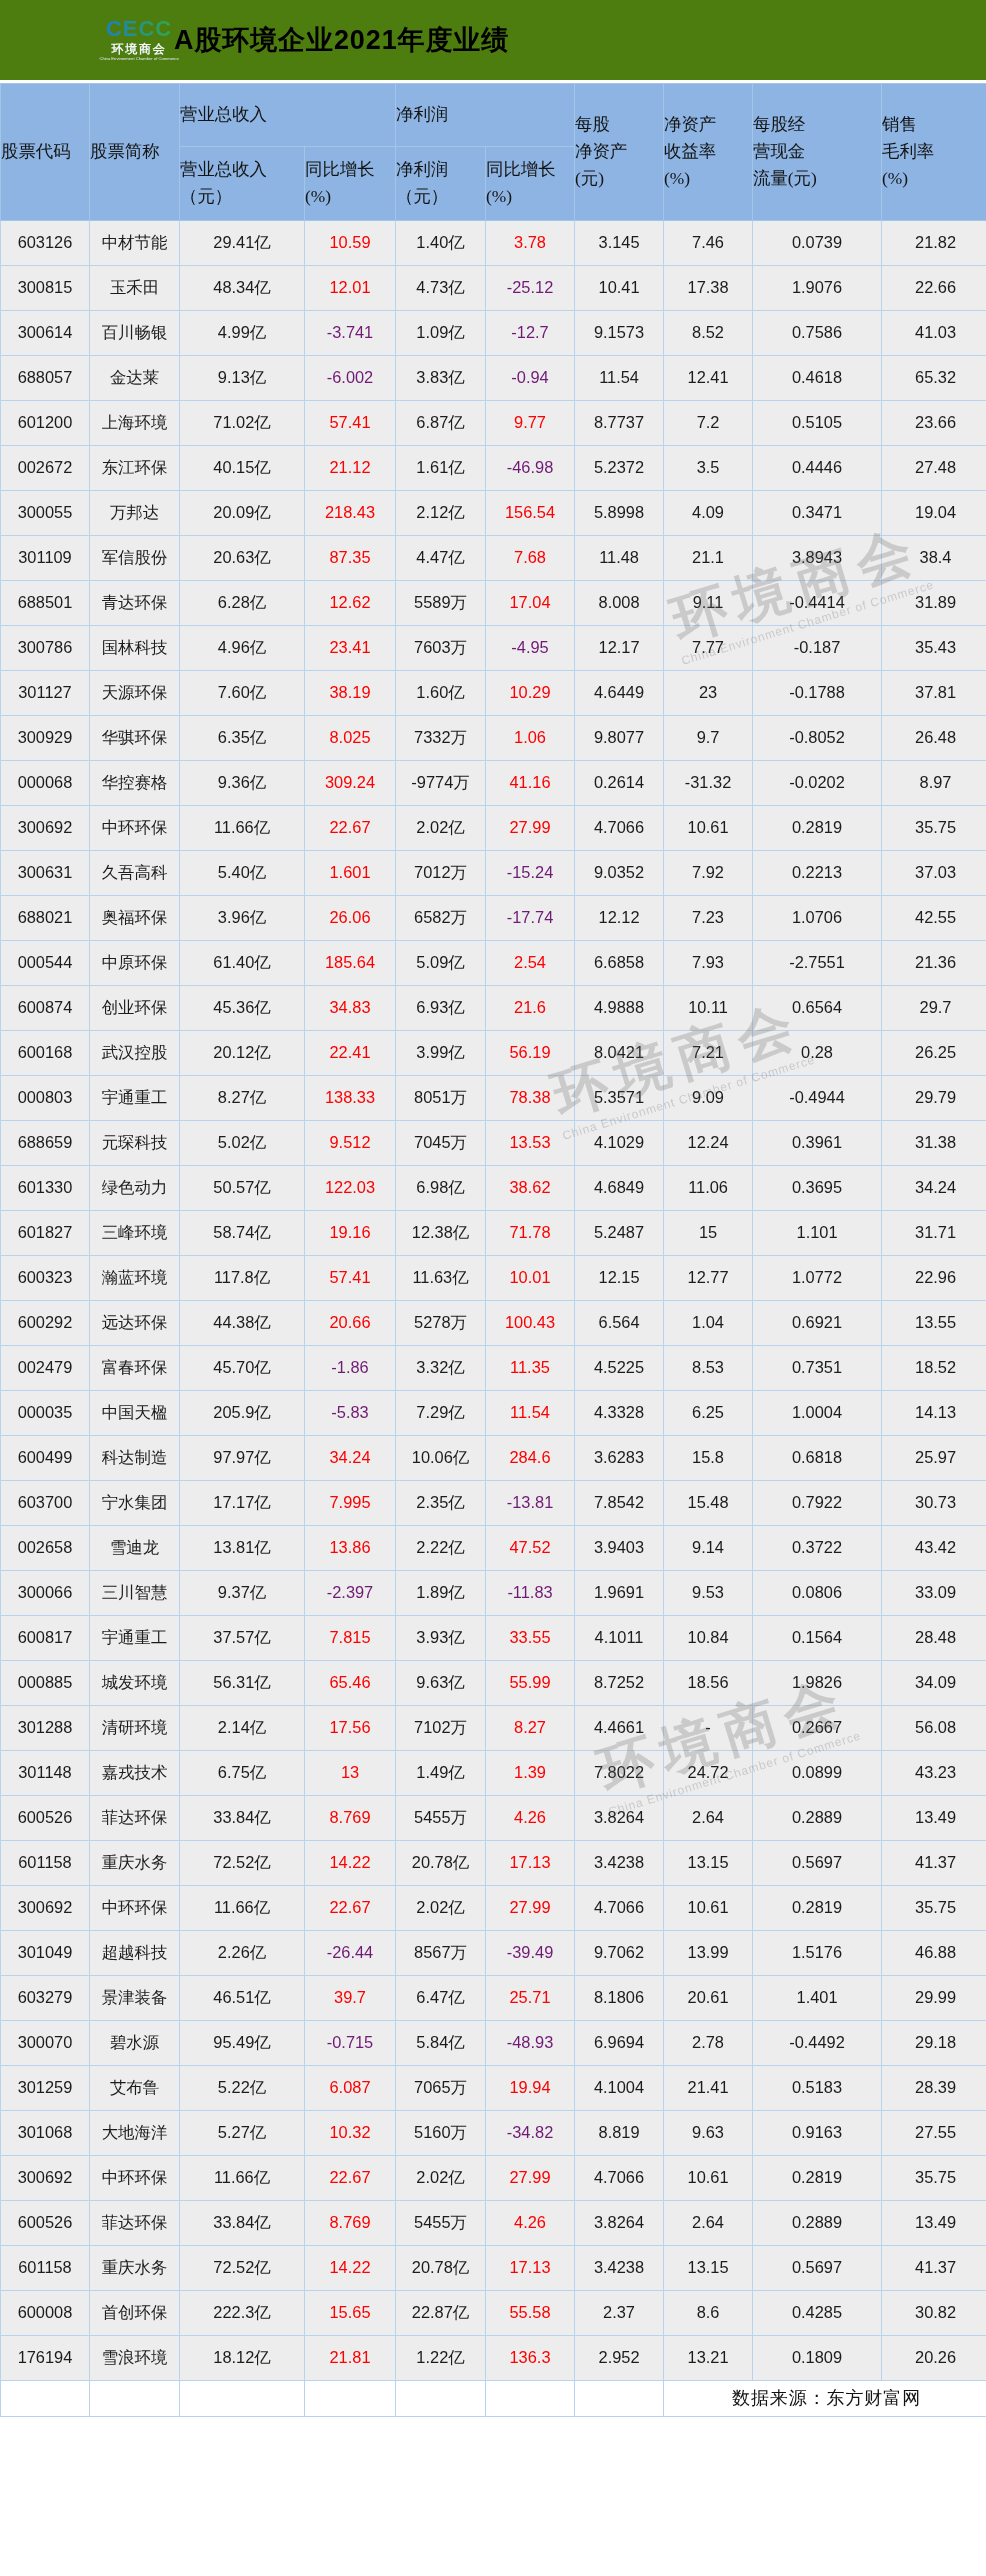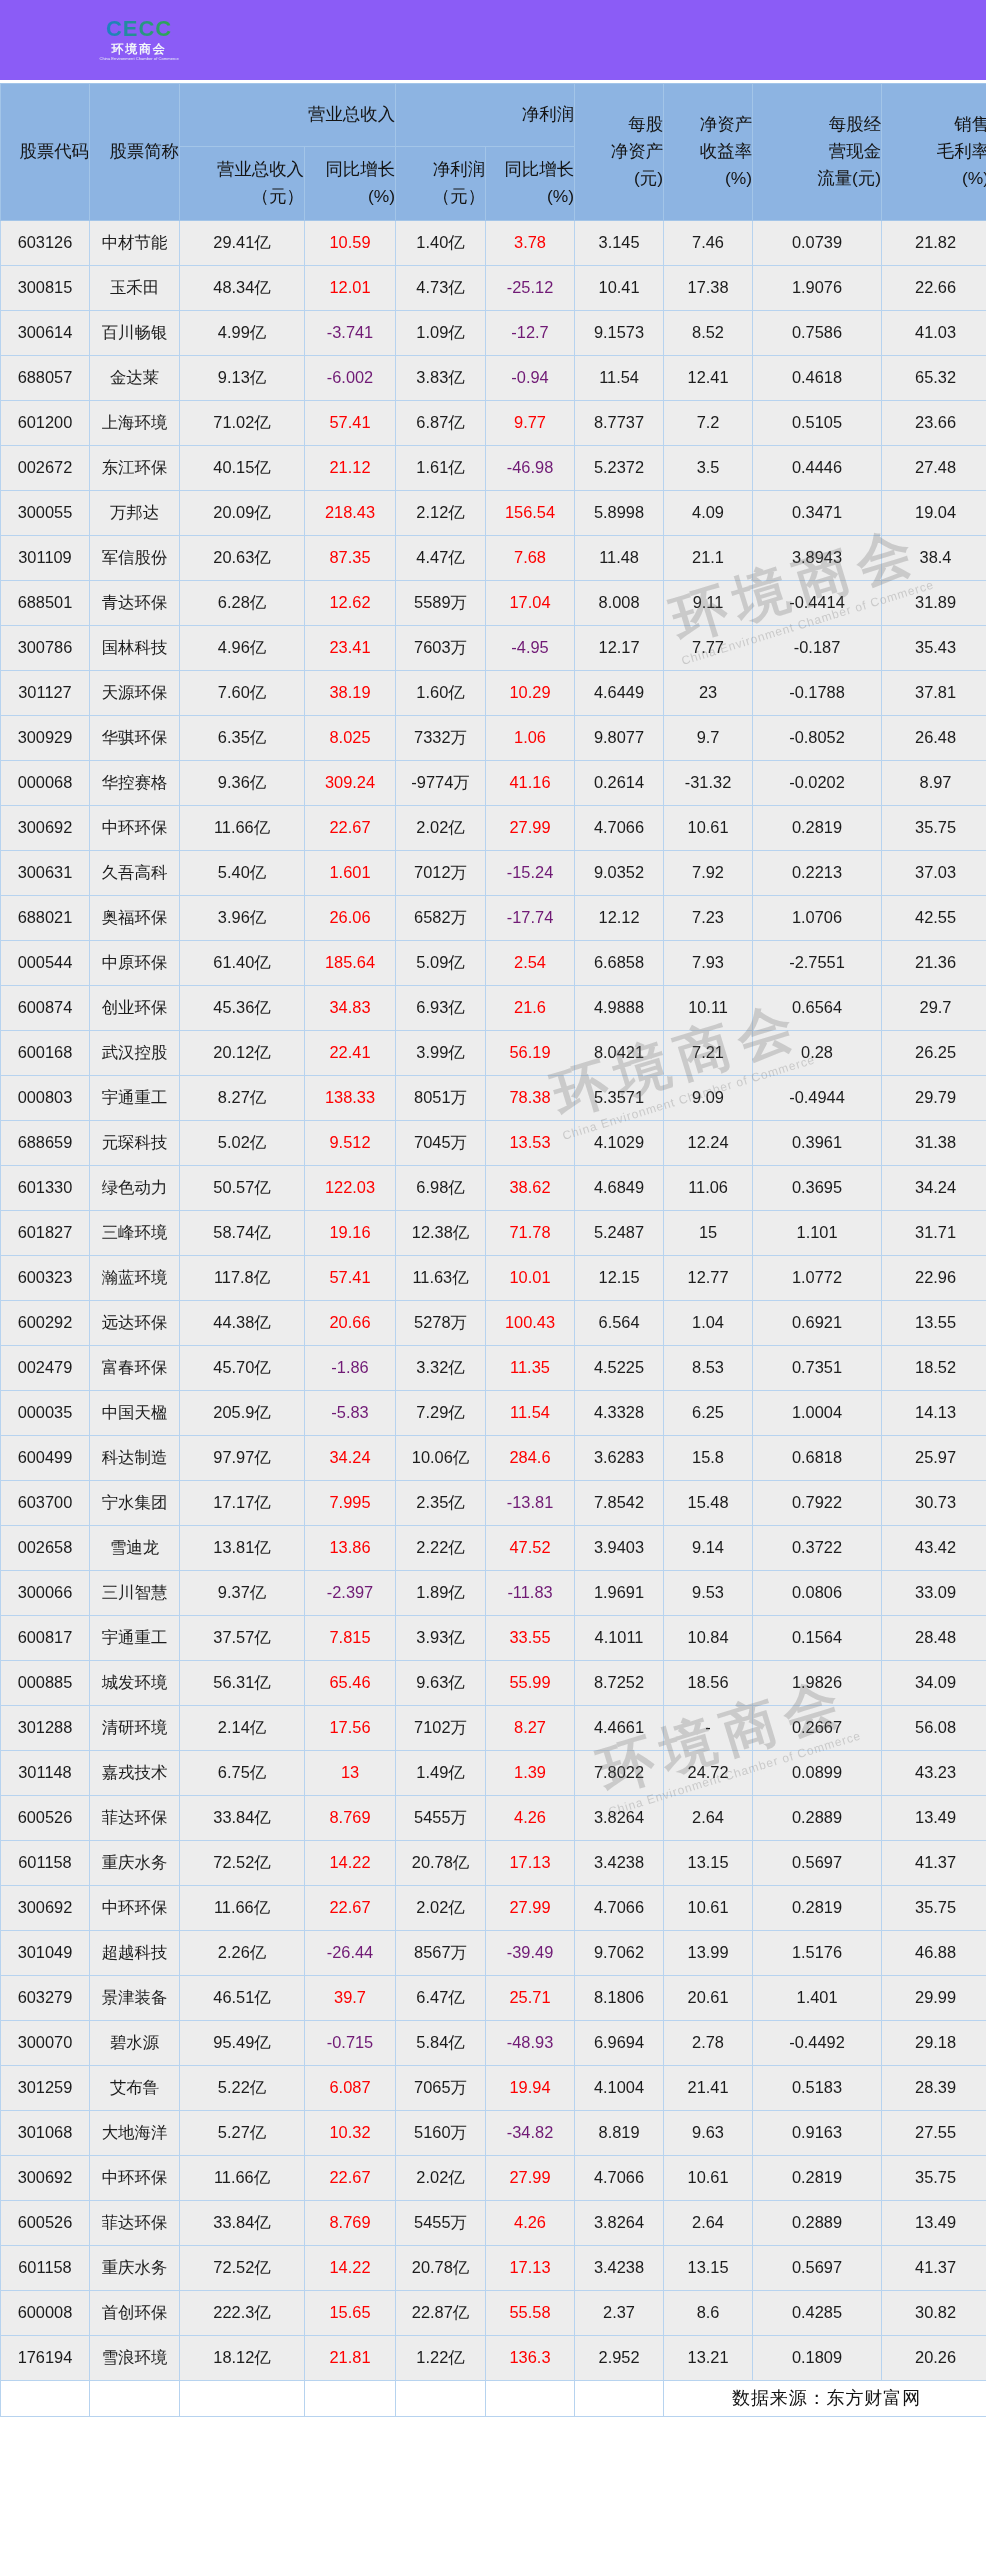--- a/index.html
+++ b/index.html
@@ -3,40 +3,40 @@
 <meta charset="utf-8">
 <style>
   html,body{margin:0;padding:0;}
   body{
     width:987px;height:2576px;background:#ffffff;position:relative;
     font-family:"Liberation Sans","DejaVu Sans",sans-serif;
     overflow:hidden;
   }
   
   .banner{
-    height:82px;background:#8b5cf6;display:flex;align-items:center;
+    height:82px;background:#4d7c0f;display:flex;align-items:center;
     box-sizing:border-box;padding-left:115px;border-bottom:2.7px solid #ffffff;
   }
   .logo{width:48px;display:flex;flex-direction:column;align-items:center;line-height:1;}
   .logo-acronym{
     font-weight:bold;font-size:22px;letter-spacing:0.9px;
     background:linear-gradient(90deg,#1d7fc4,#2ea84e);
     -webkit-background-clip:text;background-clip:text;color:transparent;
   }
   .logo-cn{color:#f2f6fa;font-size:12px;font-weight:bold;letter-spacing:1.8px;margin-top:2.7px;white-space:nowrap;}
   .logo-en{color:#e8eef5;font-size:4.6px;margin-top:2.7px;white-space:nowrap;transform:scale(.9);}
   .banner-title{font-size:27px;font-weight:bold;color:#000;margin-left:11px;letter-spacing:0.9px;}
   
   table{
     width:987px;border-collapse:collapse;table-layout:fixed;margin-top:0.9px;
   }
   th{
     background:#8db4e2;border:1.8px solid #a3c5e8;color:#141414;
-    font-weight:normal;font-size:17.4px;text-align:right;vertical-align:middle;
-    white-space:pre-line;line-height:1.55;padding:0;
+    font-weight:normal;font-size:17.4px;text-align:left;vertical-align:middle;
+    white-space:pre-line;line-height:1.55;padding:0;font-family:Liberation Serif, serif;
   }
   thead tr.tier-1 th{height:62px;}
   thead tr.tier-2 th{height:73px;}
   td{
     background:#ededed;border:1.8px solid #b7d3ef;color:#1c1c1c;
     font-size:16.4px;text-align:center;vertical-align:middle;height:44px;padding:0;
   }
   td.pos{color:#fe0000;}
   td.neg{color:#701a75;}
   tr.footer-row td{background:#ffffff;height:35px;font-size:18px;color:#111;}
@@ -51,20 +51,21 @@
 </style>
 </head>
 <body>
 
 <div class="banner">
   <div class="logo">
     <span class="logo-acronym">CECC</span>
     <span class="logo-cn">环境商会</span>
     <span class="logo-en">China Environment Chamber of Commerce</span>
   </div>
+  <div class="banner-title">A股环境企业2021年度业绩</div>
 </div>
 
 <table>
   <colgroup>
     <col style="width:89px">
       <col style="width:90px">
       <col style="width:125px">
       <col style="width:91px">
     <col style="width:90px">
       <col style="width:89px">

